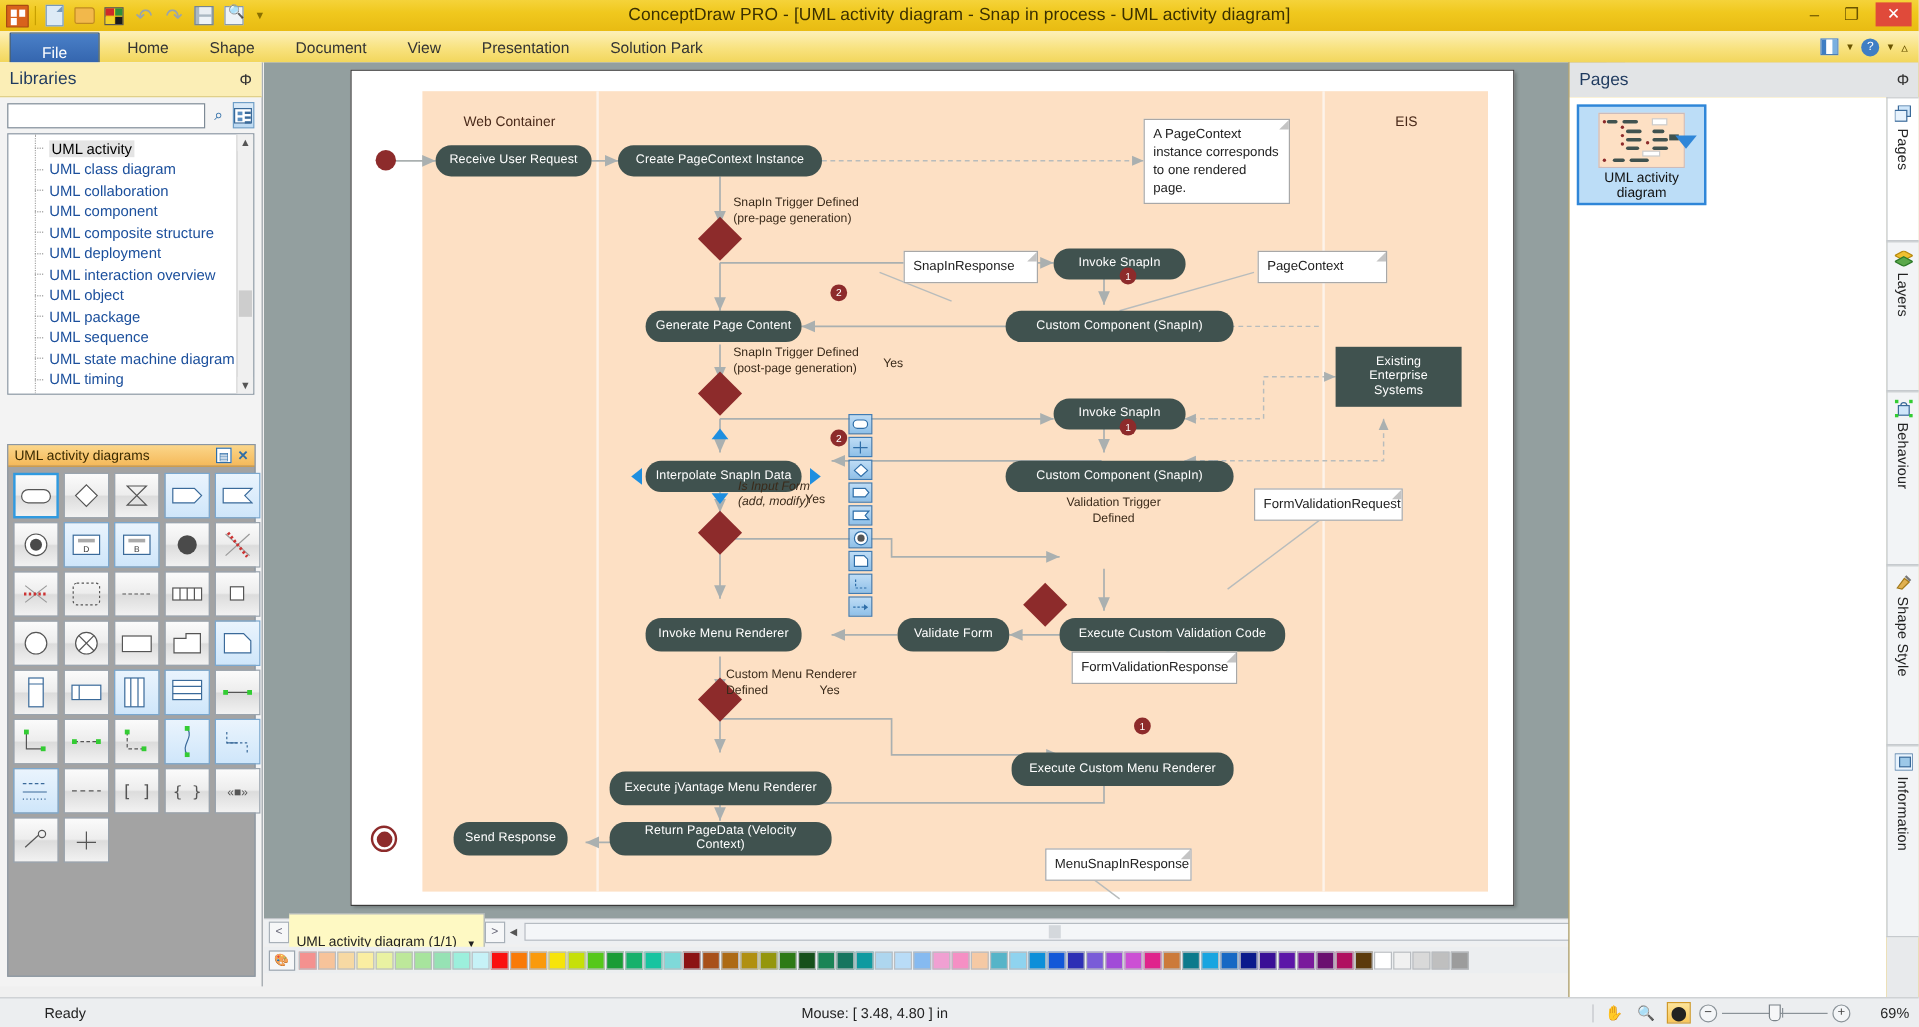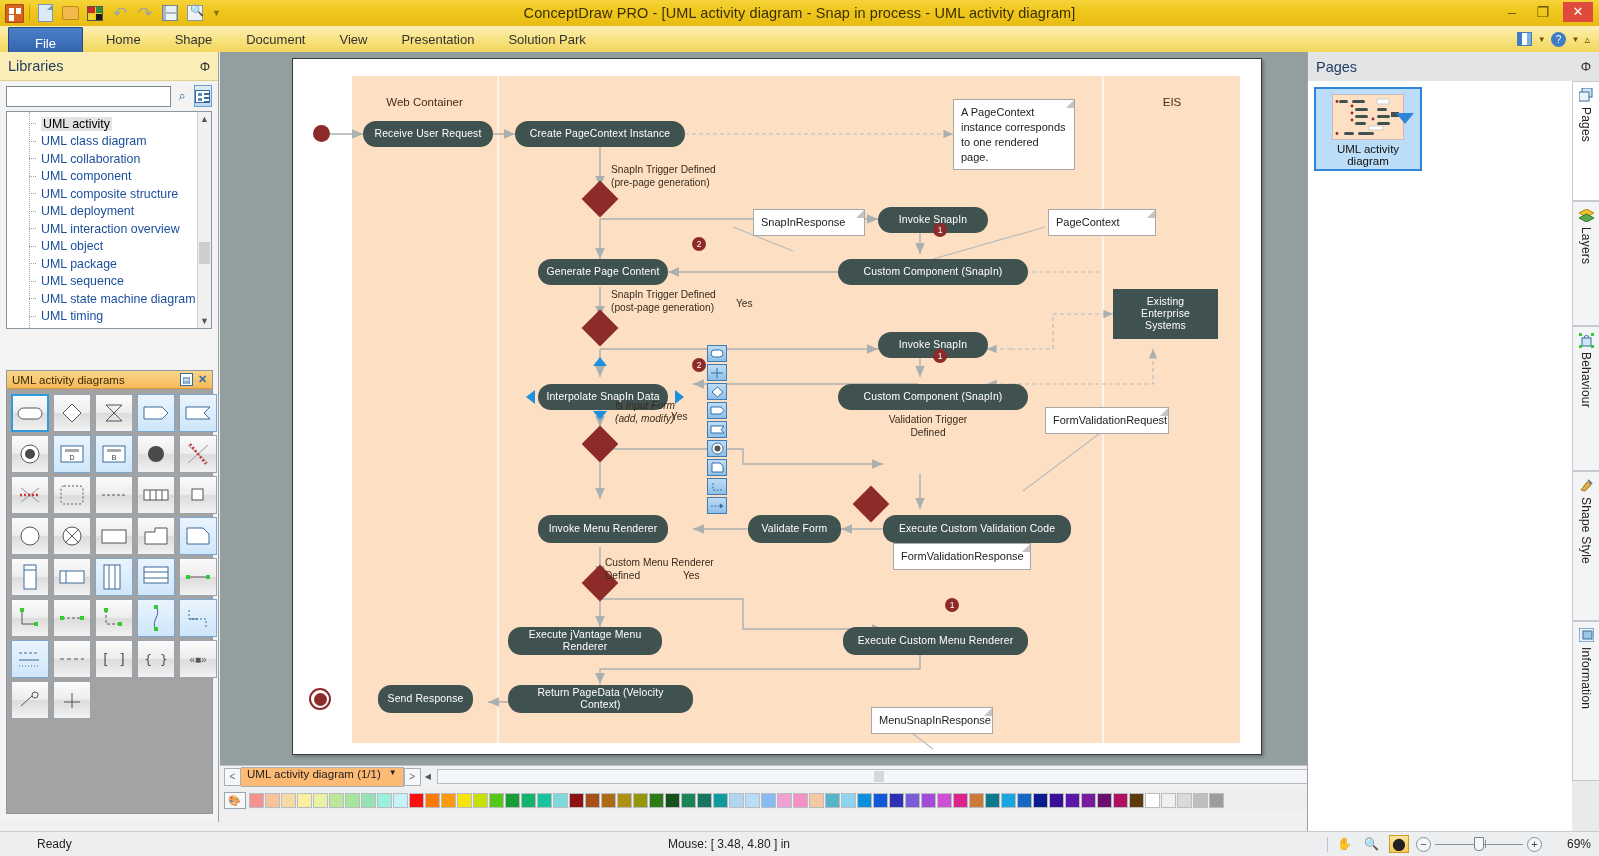--- a/index.html
+++ b/index.html
@@ -172,21 +172,21 @@
   .floatbar { position:absolute; left: 487px; top: 293px; width: 20px; display:flex; flex-direction:column; gap: 2px; }
   .fb { width: 20px; height: 17px; background: linear-gradient(to bottom,#bedcf5,#8fc0e8); border:1px solid #3f7cb5; display:flex; align-items:center; justify-content:center; }
   .blue-tri { position:absolute; width:0; height:0; }
 
   
   .pagenav {
     position:absolute; left: 220px; top: 765px; right: 245px; height: 22px;
     background:#eef0f2; border-top:1px solid #c0c4c8; display:flex; align-items:center; gap: 0; padding: 0 4px;
   }
   .pn-btn { width: 17px; height: 18px; border:1px solid #a8b0b8; background:#f6f7f8; font-size: 10px; color:#667; display:flex; align-items:center; justify-content:center; }
-  .pn-tab { height: 20px; border:1px solid #a8b0b8; border-left:0; background:#fdba74; display:flex; align-items:flex-start; gap:8px; padding: 0 6px; font-size:11.5px; color:#222; }
+  .pn-tab { height: 31px; border:1px solid #a8b0b8; border-left:0; background:#fef9c3; display:flex; align-items:flex-end; gap:8px; padding: 0 6px; font-size:11.5px; color:#222; }
   .pn-caret { font-size: 8px; }
   .pn-scroll { flex:1; height: 15px; margin-left: 6px; border:1px solid #b6bcc2; background:#f4f6f8; display:flex; align-items:center; position:relative; }
   .pn-thumb { position:absolute; left: 49%; width: 10px; top:1px; bottom:1px; background:#d4d8dc; }
   .pn-left { font-size:8px; color:#555; margin-left:4px; }
   .pn-fit { width:16px; height:16px; border:1px solid #9aa4ae; margin-left:5px; display:flex; align-items:center; justify-content:center; font-size:9px; color:#2f6ea8; }
 
   
   .palette-row {
     position:absolute; left: 220px; top: 789px; right: 0; height: 22px; background:#eceef0;
     display:flex; align-items:center; padding-left: 4px;
@@ -666,21 +666,21 @@
       <div class="node" style="left:585px; top:273px; width:110px; height:26px;">Invoke SnapIn</div>
       <div class="node" style="left:545px; top:325px; width:190px; height:26px;">Custom Component (SnapIn)</div>
       <div class="node" style="left:245px; top:325px; width:130px; height:26px;">Interpolate SnapIn Data</div>
       <div class="node rect" style="left:820px; top:230px; width:105px; height:50px;">Existing Enterprise Systems</div>
       <div class="dia" style="left:294px; top:372px;"></div>
       <div class="dia" style="left:565px; top:432px;"></div>
       <div class="node" style="left:245px; top:456px; width:130px; height:28px;">Invoke Menu Renderer</div>
       <div class="node" style="left:455px; top:456px; width:93px; height:28px;">Validate Form</div>
       <div class="node" style="left:590px; top:456px; width:188px; height:28px;">Execute Custom Validation Code</div>
       <div class="dia" style="left:294px; top:511px;"></div>
-      <div class="node" style="left:215px; top:568px; width:154px; height:28px;">Execute jVantage Menu Renderer</div>
+      <div class="node" style="left:215px; top:584px; width:185px; height:28px;">Execute jVantage Menu Renderer</div>
       <div class="node" style="left:550px; top:568px; width:185px; height:28px;">Execute Custom Menu Renderer</div>
       <div class="node" style="left:215px; top:626px; width:185px; height:28px;">Return PageData (Velocity Context)</div>
       <div class="node" style="left:85px; top:626px; width:95px; height:28px;">Send Response</div>
       <div class="end-node" style="left:16px; top:629px;">
           <i></i>
         </div>
 
       <div class="note" style="left:660px; top:40px; width:122px;"><span style="white-space:pre-line">A PageContext
 instance corresponds
 to one rendered page.</span></div>

